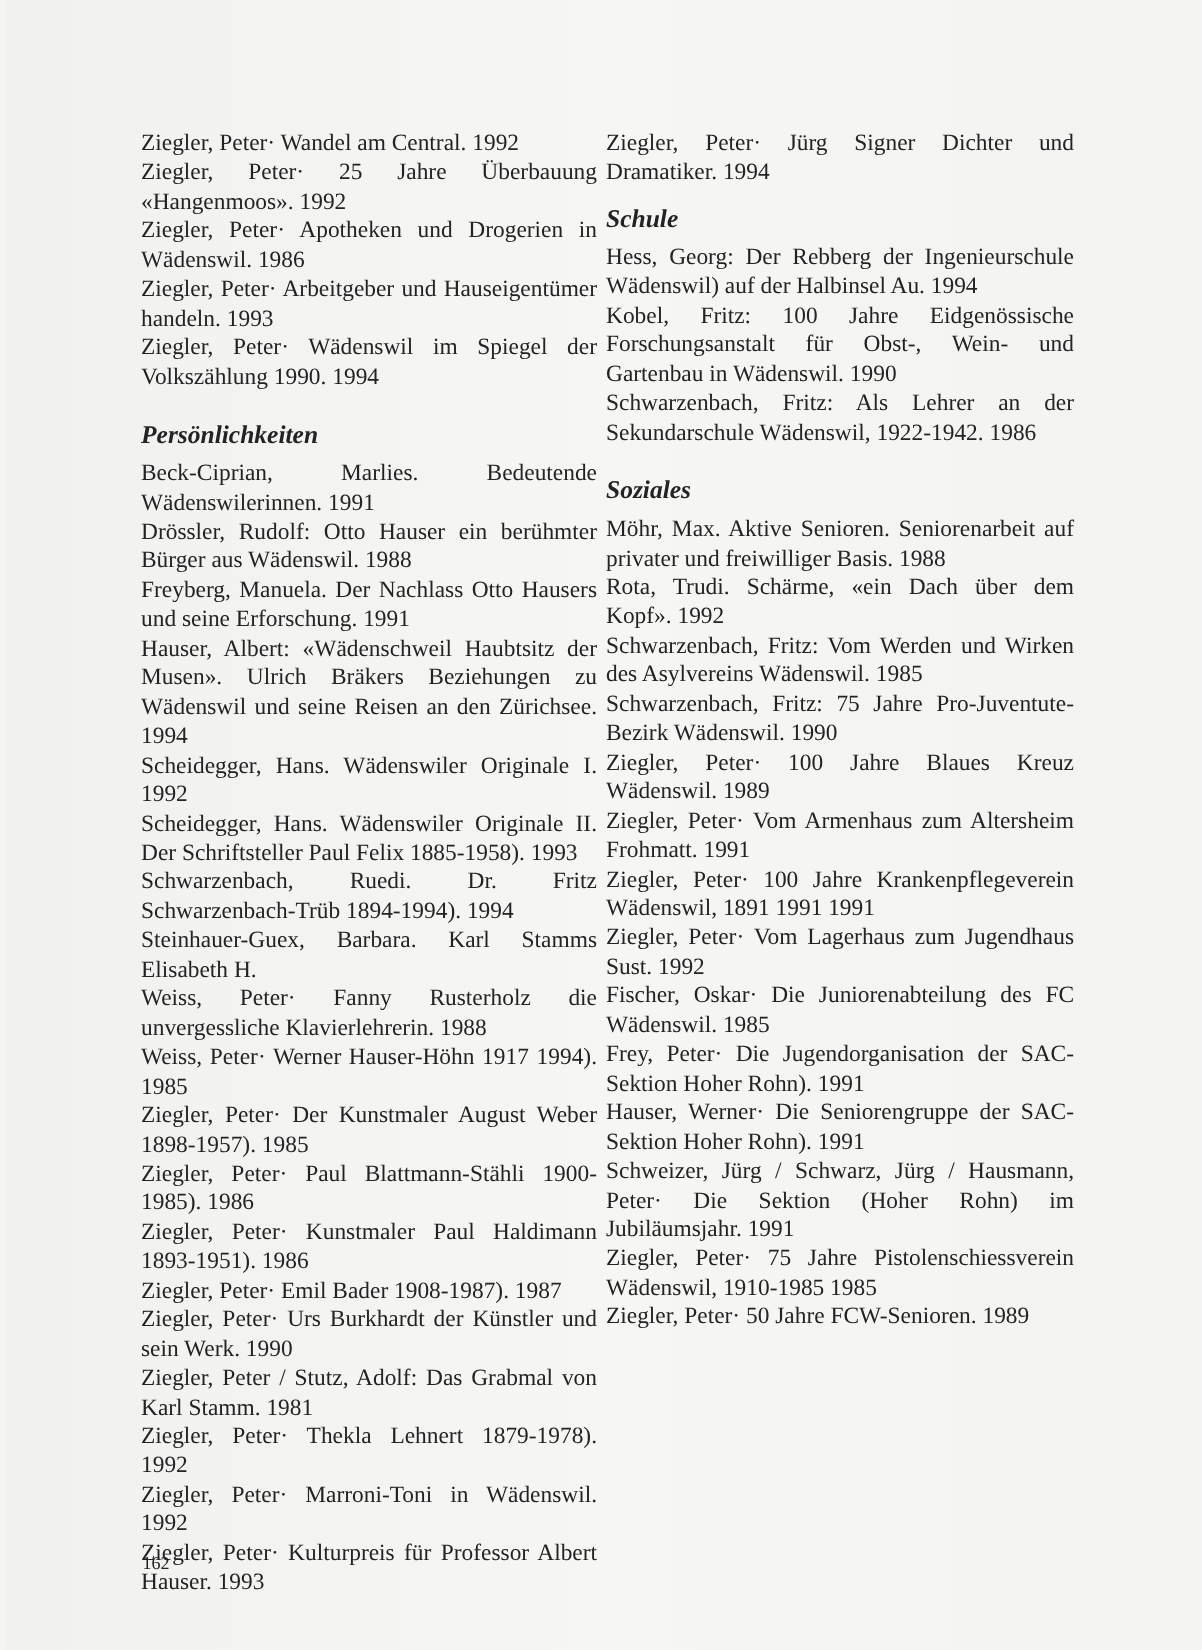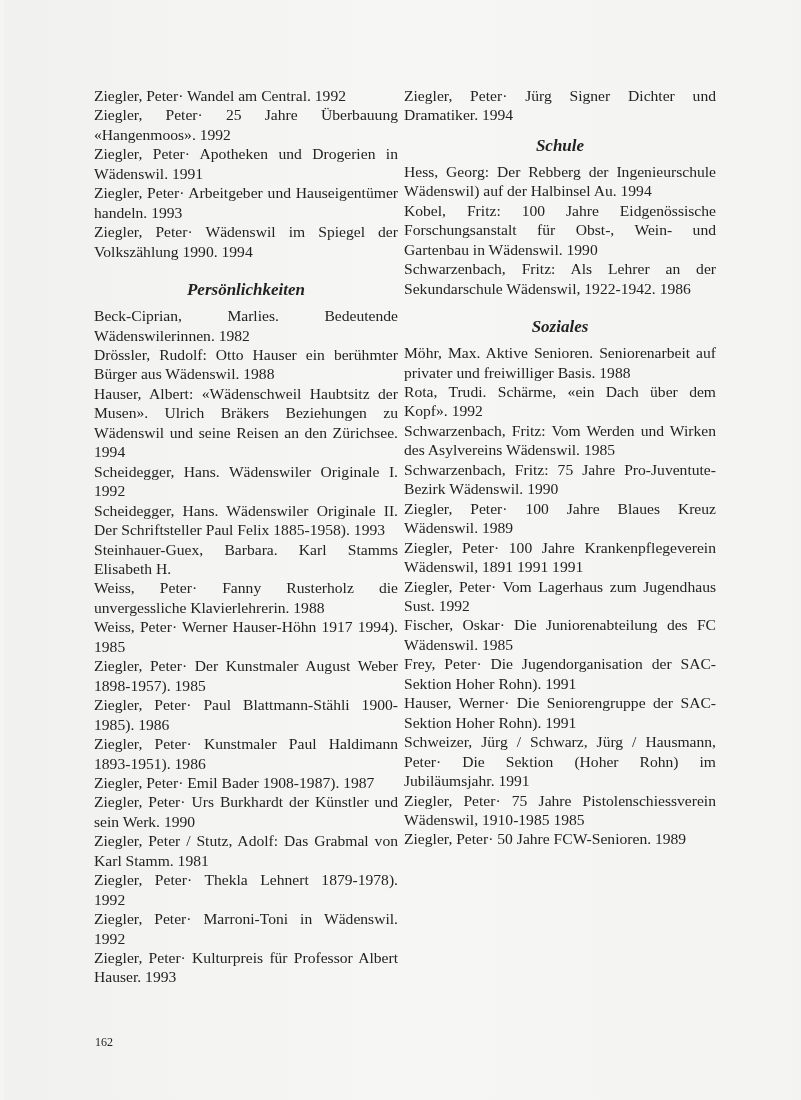--- a/index.html
+++ b/index.html
@@ -26,50 +26,51 @@
   .entry {
     text-align: justify;
     hyphens: manual;
     margin: 0;
   }
   .section-heading {
     font-style: italic;
     font-size: 17px;
     margin: 13px 0 6px 0;
     line-height: 20px;
-    text-align: center;
   }
   .section-heading.first-in-col { margin-top: 11px; }
   .page-number {
     position: absolute;
     left: 91px; top: 1035px;
     font-size: 12px;
   }
 </style>
 </head>
 <body>
 
 <div class="page">
 
   <div class="column col-left">
     <div>
       <p class="entry">Ziegler, Peter· Wandel am Central. 1992</p>
       <p class="entry">Ziegler, Peter· 25 Jahre Überbauung «Hangenmoos». 1992</p>
-      <p class="entry">Ziegler, Peter· Apotheken und Drogerien in Wädenswil. 1991</p>
+      <p class="entry">Ziegler, Peter· Apotheken und Drogerien in Wädenswil. 1986</p>
       <p class="entry">Ziegler, Peter· Arbeitgeber und Hauseigentümer handeln. 1993</p>
       <p class="entry">Ziegler, Peter· Wädenswil im Spiegel der Volkszählung 1990. 1994</p>
     </div>
 
     <div>
       <h2 class="section-heading" style="margin-top:19px;">Persönlichkeiten</h2>
-      <p class="entry">Beck-Ciprian, Marlies. Bedeutende Wädenswilerinnen. 1982</p>
+      <p class="entry">Beck-Ciprian, Marlies. Bedeutende Wädenswilerinnen. 1991</p>
       <p class="entry">Drössler, Rudolf: Otto Hauser  ein berühmter Bürger aus Wädenswil. 1988</p>
+      <p class="entry">Freyberg, Manuela. Der Nachlass Otto Hausers und seine Erforschung. 1991</p>
       <p class="entry">Hauser, Albert: «Wädenschweil  Haubtsitz der Musen». Ulrich Bräkers Beziehungen zu Wädenswil und seine Reisen an den Zürichsee. 1994</p>
       <p class="entry">Scheidegger, Hans. Wädenswiler Originale I. 1992</p>
       <p class="entry">Scheidegger, Hans. Wädenswiler Originale II. Der Schriftsteller Paul Felix  1885-1958). 1993</p>
+      <p class="entry">Schwarzenbach, Ruedi. Dr. Fritz Schwarzenbach-Trüb  1894-1994). 1994</p>
       <p class="entry">Steinhauer-Guex, Barbara. Karl Stamms Elisabeth H.</p>
       <p class="entry">Weiss, Peter· Fanny Rusterholz  die unvergessliche Klavierlehrerin. 1988</p>
       <p class="entry">Weiss, Peter· Werner Hauser-Höhn  1917 1994). 1985</p>
       <p class="entry">Ziegler, Peter· Der Kunstmaler August Weber  1898-1957). 1985</p>
       <p class="entry">Ziegler, Peter· Paul Blattmann-Stähli  1900-1985). 1986</p>
       <p class="entry">Ziegler, Peter· Kunstmaler Paul Haldimann  1893-1951). 1986</p>
       <p class="entry">Ziegler, Peter· Emil Bader  1908-1987). 1987</p>
       <p class="entry">Ziegler, Peter· Urs Burkhardt  der Künstler und sein Werk. 1990</p>
       <p class="entry">Ziegler, Peter / Stutz, Adolf: Das Grabmal von Karl Stamm. 1981</p>
       <p class="entry">Ziegler, Peter· Thekla Lehnert  1879-1978). 1992</p>
@@ -90,20 +91,21 @@
       <p class="entry">Schwarzenbach, Fritz: Als Lehrer an der Sekundarschule Wädenswil, 1922-1942. 1986</p>
     </div>
 
     <div>
       <h2 class="section-heading" style="margin-top:19px;">Soziales</h2>
       <p class="entry">Möhr, Max. Aktive Senioren. Seniorenarbeit auf privater und freiwilliger Basis. 1988</p>
       <p class="entry">Rota, Trudi. Schärme, «ein Dach über dem Kopf». 1992</p>
       <p class="entry">Schwarzenbach, Fritz: Vom Werden und Wirken des Asylvereins Wädenswil. 1985</p>
       <p class="entry">Schwarzenbach, Fritz: 75 Jahre Pro-Juventute-Bezirk Wädenswil. 1990</p>
       <p class="entry">Ziegler, Peter· 100 Jahre Blaues Kreuz Wädenswil. 1989</p>
+      <p class="entry">Ziegler, Peter· Vom Armenhaus zum Altersheim Frohmatt. 1991</p>
       <p class="entry">Ziegler, Peter· 100 Jahre Krankenpflegeverein Wädenswil, 1891 1991  1991</p>
       <p class="entry">Ziegler, Peter· Vom Lagerhaus zum Jugendhaus Sust. 1992</p>
     </div>
 
     <div>
       <p class="entry">Fischer, Oskar· Die Juniorenabteilung des FC Wädenswil. 1985</p>
       <p class="entry">Frey, Peter· Die Jugendorganisation der SAC-Sektion Hoher Rohn). 1991</p>
       <p class="entry">Hauser, Werner· Die Seniorengruppe der SAC-Sektion Hoher Rohn). 1991</p>
       <p class="entry">Schweizer, Jürg / Schwarz, Jürg / Hausmann, Peter· Die Sektion (Hoher Rohn) im Jubiläumsjahr. 1991</p>
       <p class="entry">Ziegler, Peter· 75 Jahre Pistolenschiessverein Wädenswil, 1910-1985  1985</p>

